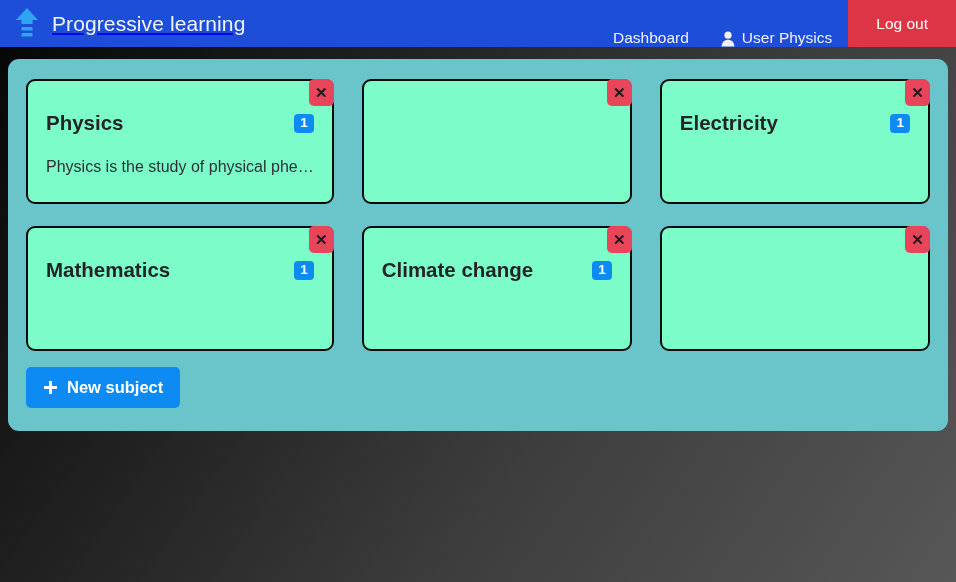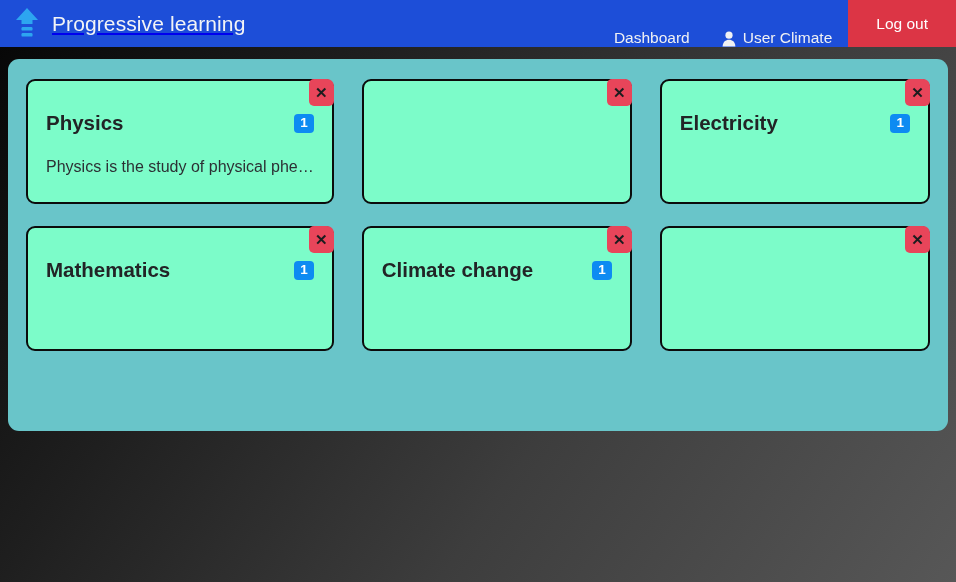--- a/index.html
+++ b/index.html
@@ -223,21 +223,21 @@
       <span>Dashboard</span>
     </a>
 
     <a class="nav-link" href="#">
       <span>
         <svg class="person-icon" viewBox="0 0 14 16" aria-hidden="true">
           <circle cx="7" cy="4.2" r="3.6" fill="#f0f1f3"></circle>
           <path d="M0.6 15.4 C0.9 10.9 3.6 8.8 7 8.8 C10.4 8.8 13.1 10.9 13.4 15.4 Z" fill="#f0f1f3"></path>
         </svg>
       </span>
-      <span>User Climate</span>
+      <span>User Physics</span>
     </a>
 
     <button class="logout-btn">Log out</button>
   </div>
 </div>
 
 <div class="panel-wrap">
   <div class="panel">
 
     <div class="subject-grid">
@@ -284,15 +284,23 @@
       </div>
 
       <div class="subject-card">
         <button class="close-btn">✕</button>
 
       </div>
 
     </div>
 
 
+    <button class="new-subject-btn">
+      <span>
+        <svg class="plus-icon" viewBox="0 0 15 15" aria-hidden="true">
+          <path d="M7.5 1 L7.5 14 M1 7.5 L14 7.5" fill="none" stroke="#ffffff" stroke-width="3" stroke-linecap="butt"></path>
+        </svg>
+      </span>
+      <span>New subject</span>
+    </button>
 
   </div>
 </div>
 
 </body></html>

